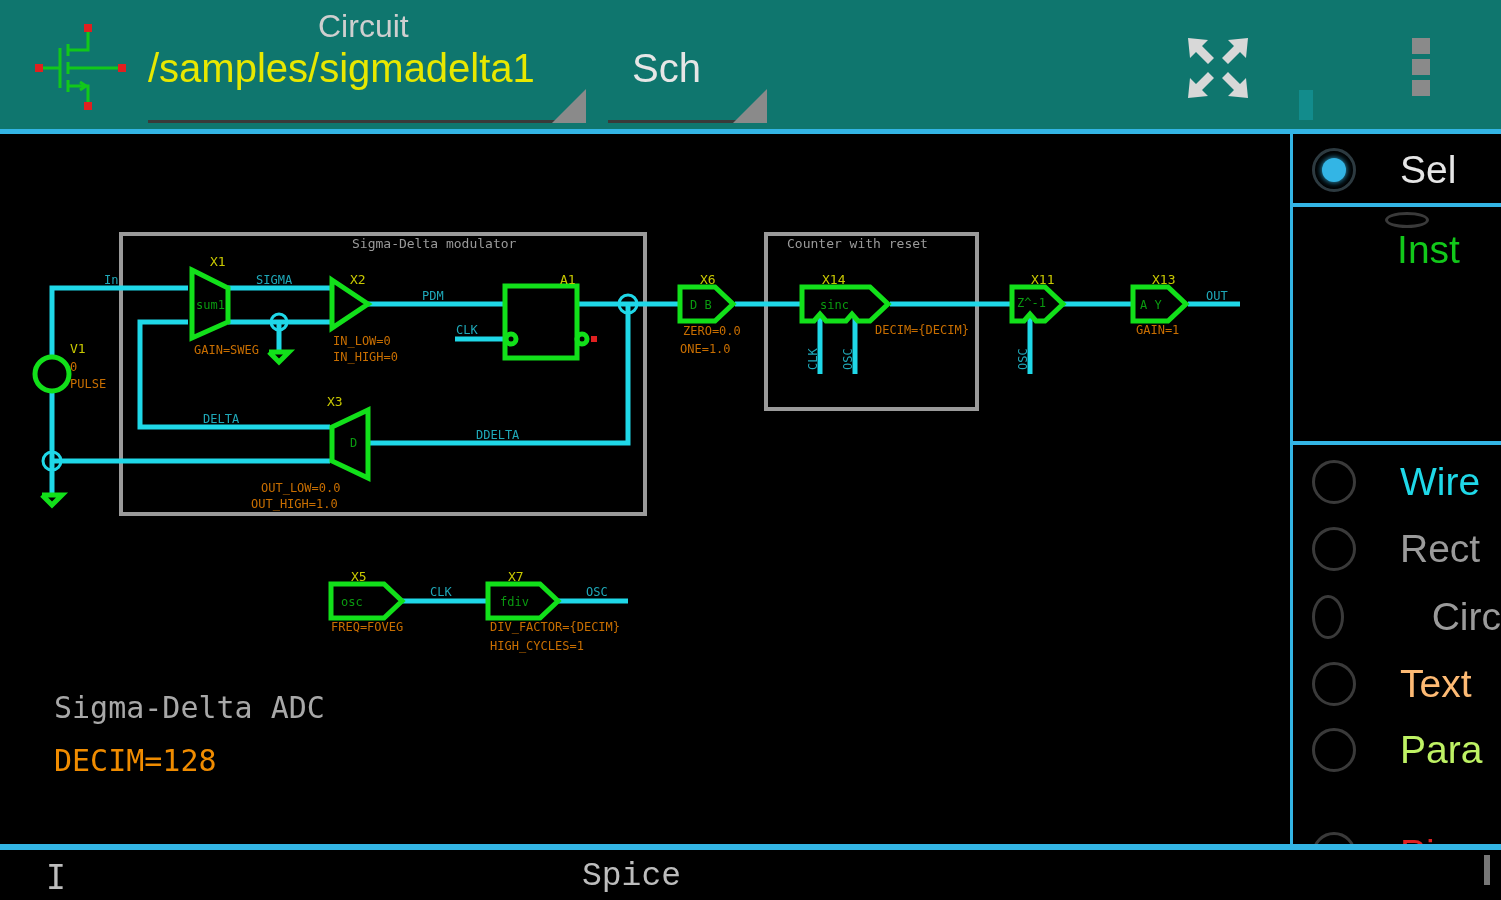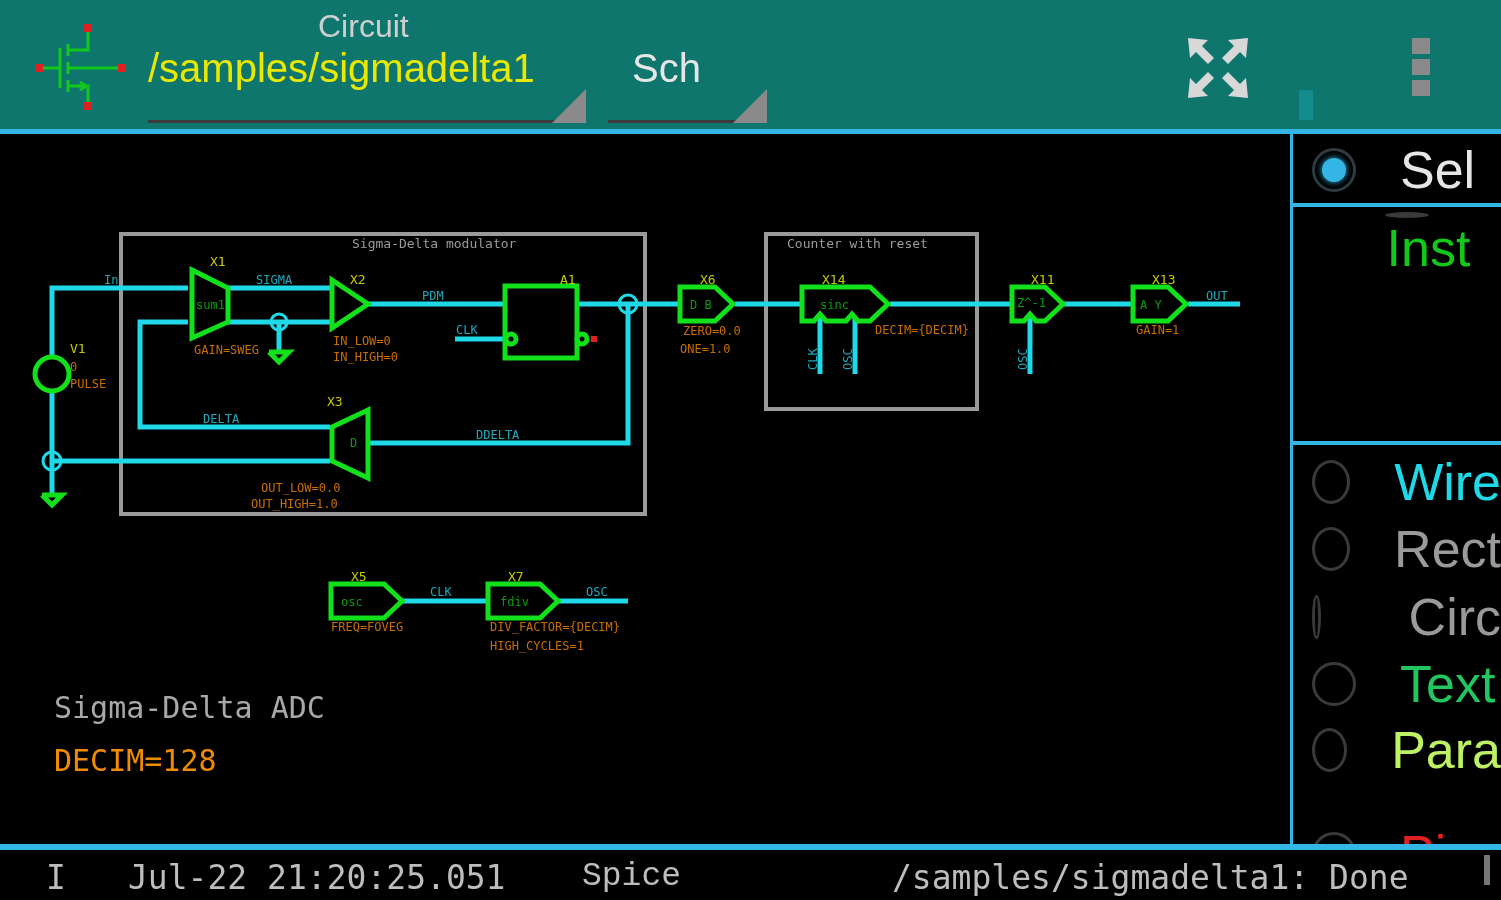--- a/index.html
+++ b/index.html
@@ -21,21 +21,21 @@
   .canvas svg { position:absolute; left:0; top:0; }
   .sch-text { font-family:"DejaVu Sans Mono", monospace; }
 
   .side { position:absolute; left:1290px; top:134px; width:211px; height:710px; background:#000; }
   .side-vline { position:absolute; left:1290px; top:134px; width:3px; height:710px; background:#33b5e5; }
   .side-hline { position:absolute; left:1290px; width:211px; height:4px; background:#33b5e5; }
   .radio-row { position:absolute; left:1312px; height:60px; width:189px; display:flex; align-items:center; cursor:pointer; }
   .radio { width:44px; height:44px; border-radius:50%; border:3px solid #3a3a3a; box-sizing:border-box; position:relative; background:#000; }
   .radio.checked { border-color:#2d3a40; }
   .radio.checked::after { content:""; position:absolute; left:7px; top:7px; width:24px; height:24px; border-radius:50%; background:#33b5e5; box-shadow:0 0 6px #33b5e5; }
-  .radio-label { margin-left:44px; font-size:52px; }
+  .radio-label { margin-left:44px; font-size:39px; }
 
   .bottom-line { position:absolute; left:0; top:844px; width:1501px; height:6px; background:#33b5e5; }
   .statusbar { position:absolute; left:0; top:850px; width:1501px; height:50px; background:#000; color:#bdbdbd; font-family:"DejaVu Sans Mono", monospace; font-size:33px; }
   .statusbar span { position:absolute; top:8px; white-space:pre; }
   .status-scroll { position:absolute; left:1484px; top:855px; width:6px; height:30px; background:#777; }
 </style>
 </head>
 <body>
 
 <div class="topbar">
@@ -225,31 +225,29 @@
 <div class="radio-row" style="top:519px;">
   <div class="radio"></div>
   <span class="radio-label" style="color:#9a9a9a;">Rect</span>
 </div>
 <div class="radio-row" style="top:587px;gap:44px;">
   <div class="radio"></div>
   <span class="radio-label" style="color:#9a9a9a;">Circ</span>
 </div>
 <div class="radio-row" style="top:654px;">
   <div class="radio"></div>
-  <span class="radio-label" style="color:#22c55e;">Text</span>
+  <span class="radio-label" style="color:#fdba74;">Text</span>
 </div>
 <div class="radio-row" style="top:720px;">
   <div class="radio"></div>
   <span class="radio-label" style="color:#bef264;">Para</span>
 </div>
 <div class="radio-row" style="top:824px;">
   <div class="radio"></div>
   <span class="radio-label" style="color:#e02020;">Pin</span>
 </div>
 
 <div class="bottom-line"></div>
 <div class="statusbar">
   <span style="left:46px;">I</span>
-  <span style="left:128px;">Jul-22 21:20:25.051</span>
   <span style="left:582px;font-family:Liberation Mono, monospace;">Spice</span>
-  <span style="left:892px;">/samples/sigmadelta1: Done</span>
 </div>
 <div class="status-scroll"></div>
 
 </body></html>

